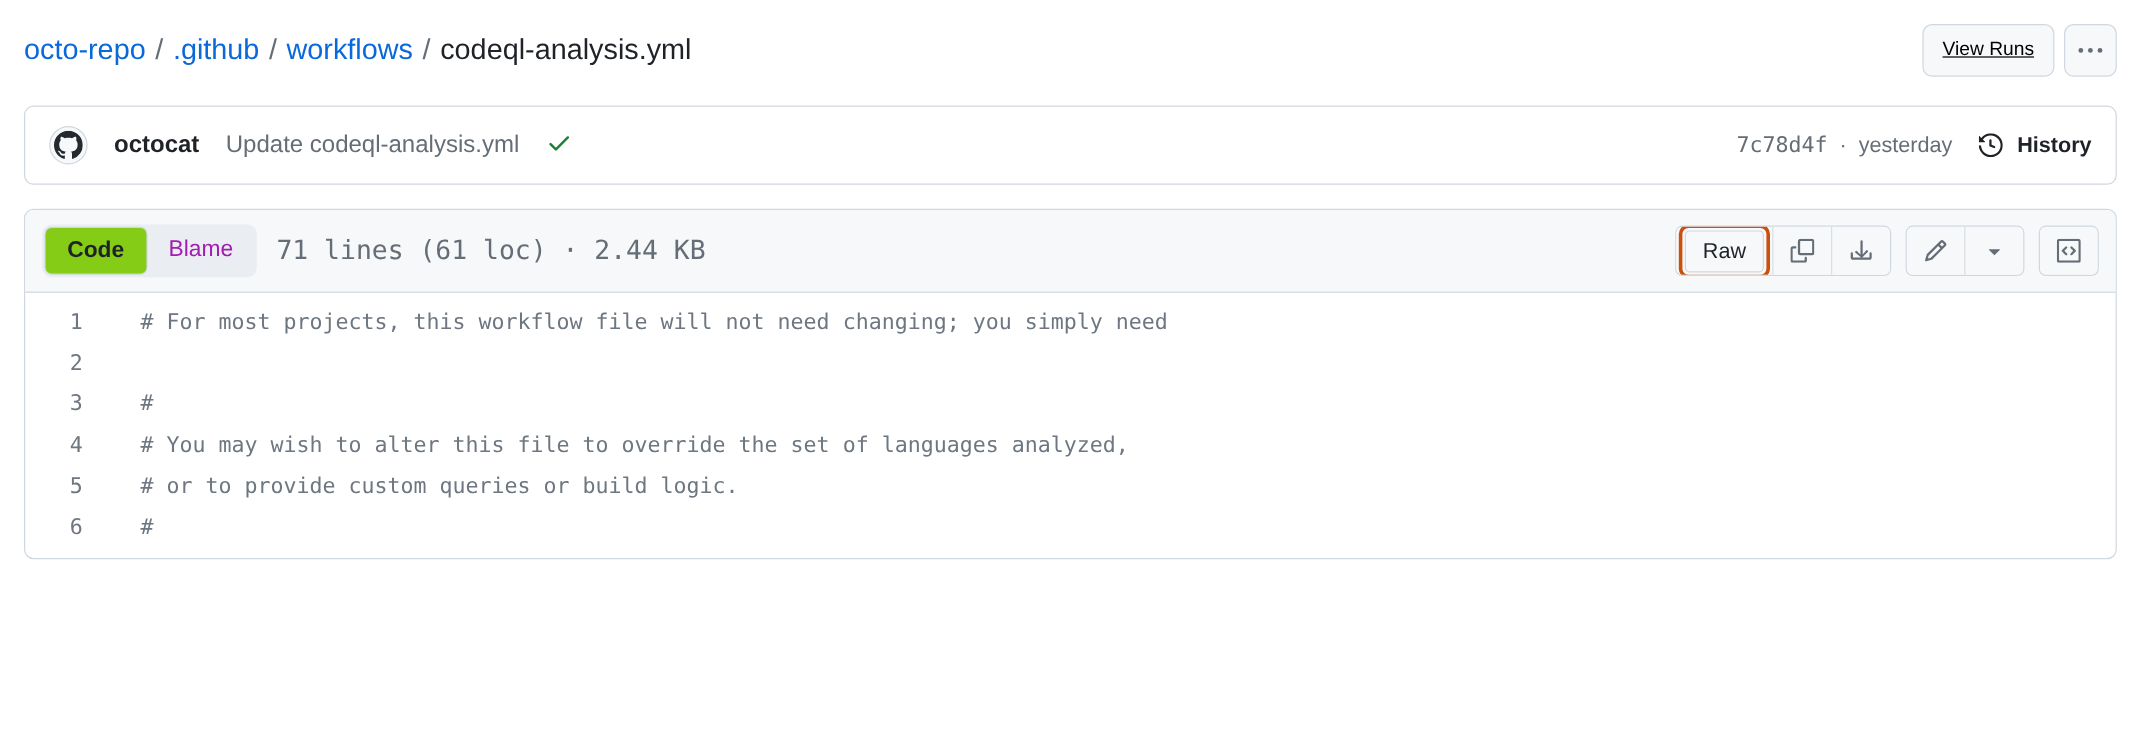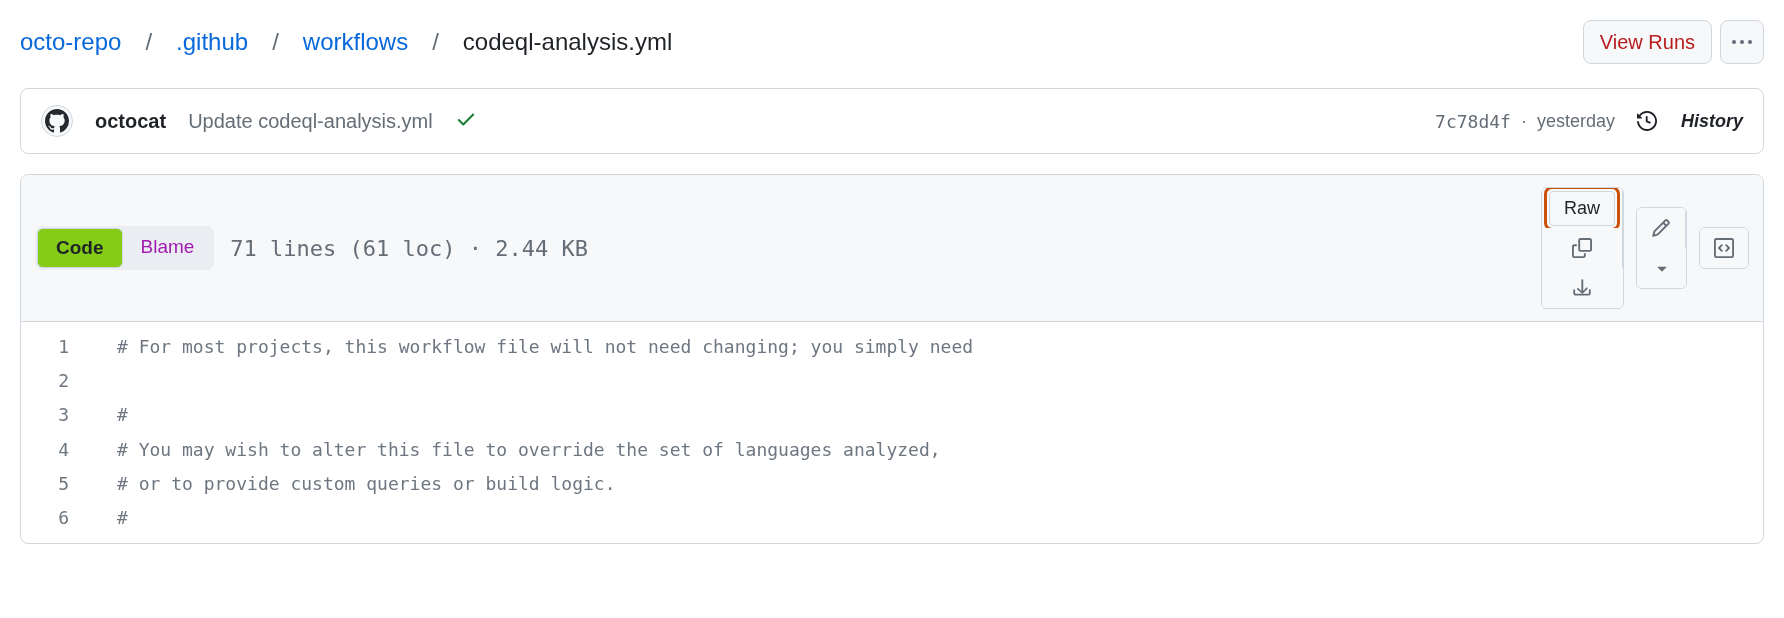--- a/index.html
+++ b/index.html
@@ -19,21 +19,21 @@
       align-items: center;
       justify-content: space-between;
       margin-bottom: 24px;
     }
     .breadcrumb {
       font-size: 24px;
       font-weight: 600;
       display: flex;
       align-items: flex-end;
       flex-wrap: wrap;
-      gap: 20px;
+      gap: 4px;
     }
     .breadcrumb a {
       color: #0969da;
       text-decoration: none;
       font-weight: 400;
     }
     .breadcrumb .sep {
       color: #656d76;
       font-weight: 400;
       padding: 0 4px;
@@ -45,28 +45,29 @@
     .header-actions {
       display: flex;
       gap: 8px;
       align-items: center;
     }
     .btn {
       display: inline-flex;
       align-items: center;
       justify-content: center;
       padding: 8px 16px;
-      font-size: 20px;
+      font-size: 16px;
       font-weight: 500;
       border: 1px solid #d0d7de;
       border-radius: 8px;
       background: #f6f8fa;
-      color: #b91c1c;
+      color: #000000;
       cursor: pointer;
       height: 44px;
+      text-decoration: underline;
     }
     .btn-icon {
       width: 44px;
       padding: 0;
     }
     .kebab-dots {
       display: flex;
       gap: 4px;
     }
     .kebab-dots span {
@@ -121,25 +122,24 @@
       gap: 10px;
       font-size: 18px;
       color: #656d76;
     }
     .commit-sha {
       font-family: ui-monospace, SFMono-Regular, Menlo, monospace;
     }
     .history-link {
       display: flex;
       align-items: center;
-      gap: 24px;
+      gap: 12px;
       color: #1f2328;
       font-weight: 600;
       margin-left: 12px;
-      font-style: italic;
     }
     .file-box {
       border: 1px solid #d0d7de;
       border-radius: 8px;
       overflow: hidden;
     }
     .file-toolbar {
       background: #f6f8fa;
       border-bottom: 1px solid #d0d7de;
       padding: 12px 14px;
@@ -181,21 +181,20 @@
       display: flex;
       align-items: center;
       gap: 12px;
     }
     .btn-group {
       display: flex;
       border: 1px solid #d0d7de;
       border-radius: 6px;
       overflow: hidden;
       background: #ffffff;
-      flex-direction: column;
     }
     .btn-group .seg {
       padding: 8px 14px;
       display: flex;
       align-items: center;
       justify-content: center;
       cursor: pointer;
       border-right: 1px solid #d0d7de;
       background: #f6f8fa;
       height: 40px;

